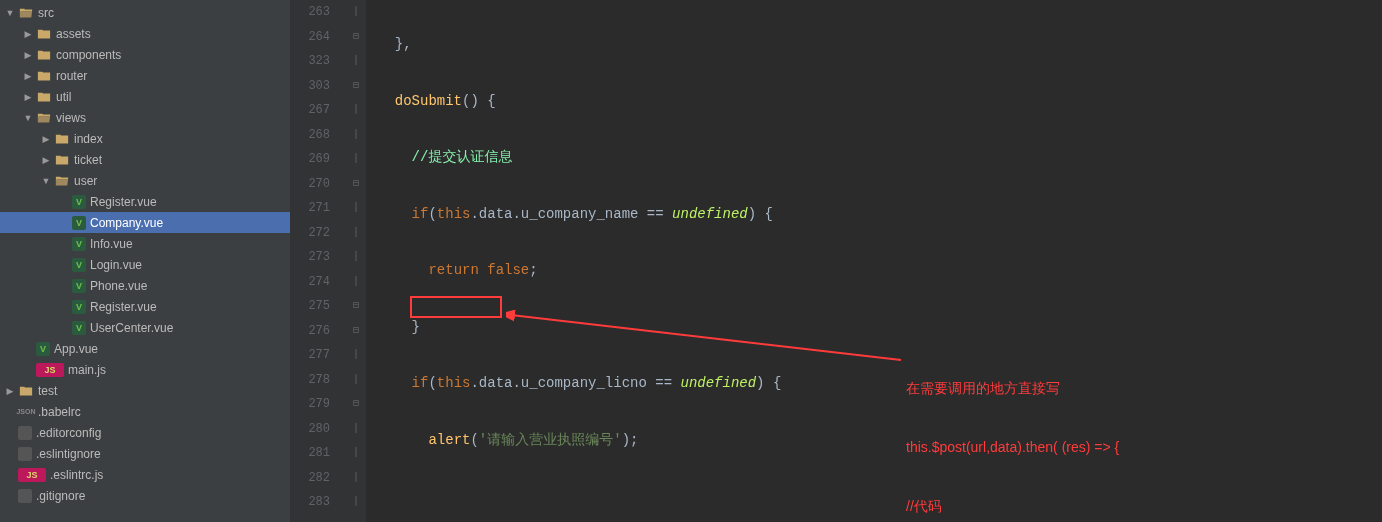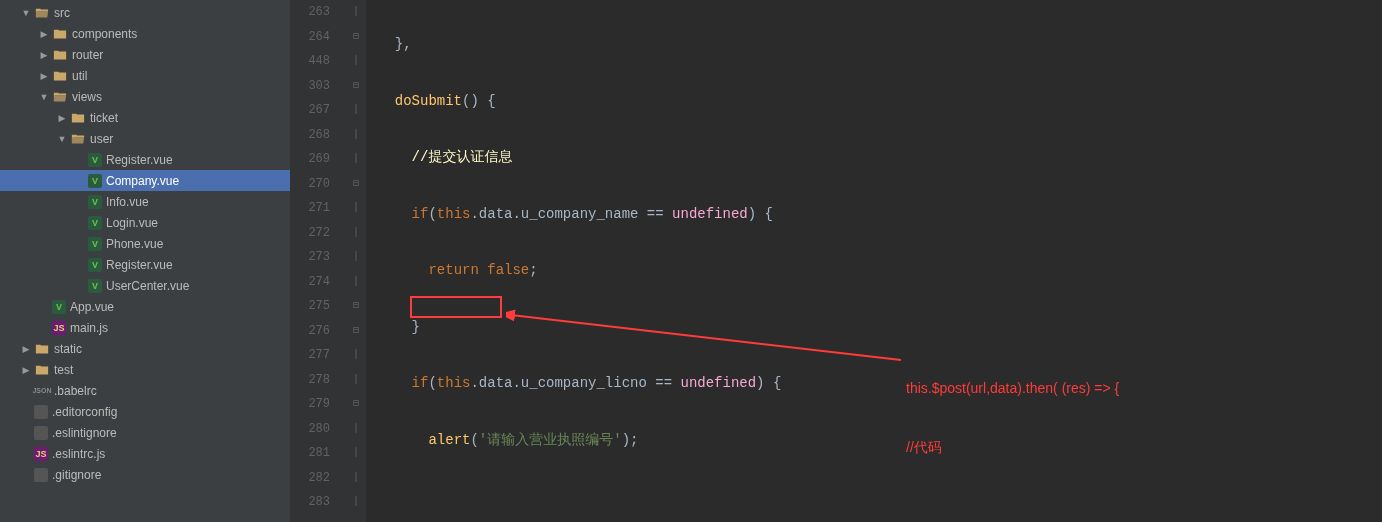--- a/index.html
+++ b/index.html
@@ -17,21 +17,21 @@
   width: 290px;
   background: #3c3f41;
   overflow-y: auto;
   flex-shrink: 0;
   padding-top: 2px;
 }
 .tree-row {
   display: flex;
   align-items: center;
   height: 21px;
-  padding-left: 20px;
+  padding-left: 4px;
   cursor: pointer;
   color: #bbbbbb;
   font-family: -apple-system, "Segoe UI", Arial, sans-serif;
   font-size: 12px;
 }
 .tree-row.selected {
   background: #4b6eaf;
   color: #ffffff;
 }
 .indent { display: inline-block; flex-shrink: 0; }
@@ -62,26 +62,26 @@
 .icon-vue {
   background: #2b5b3f;
   color: #6cc04a;
   font-size: 9px;
   font-weight: bold;
   border-radius: 2px;
   width: 14px;
   height: 14px;
 }
 .icon-js {
-  background: #701a75;
+  background: #be185d;
   color: #d9d96a;
   font-size: 9px;
   font-weight: bold;
   border-radius: 2px;
-  width: 14px;
+  width: 28px;
   height: 14px;
 }
 .icon-json {
   font-size: 7px;
   font-weight: bold;
   color: #888;
   width: 16px;
 }
 .icon-generic {
   background: #555;
@@ -124,23 +124,23 @@
   flex: 1;
   padding-left: 12px;
   position: relative;
   white-space: pre;
   font-size: 14px;
 }
 .code-line { position: relative; }
 .kw { color: #cc7832; }
 .fn { color: #ffc66d; text-align: center; }
 .str { color: #6a8759; }
-.com { color: #fef9c3; text-align: center; }
+.com { color: #86efac; text-align: center; }
 .this { color: #cc7832; }
-.undef { color: #f9a8d4; }
+.undef { color: #bef264; font-style: italic; }
 .red-box {
   position: absolute;
   border: 2px solid #ff3b3b;
   pointer-events: none;
 }
 .annotation {
   position: absolute;
   color: #ff3b3b;
   font-size: 14px;
   font-family: "Microsoft YaHei", Arial, sans-serif;
@@ -168,20 +168,30 @@
       <span class="tree-label">src</span>
     </div>
     <div class="tree-row">
       <span class="indent" style="width: 18px;"></span>
       <span class="arrow right"></span>
       <span class="icon icon-folder">
         <svg width="14" height="14" viewBox="0 0 16 16">
           <path d="M1 3h5l1 1h8v9H1z"></path>
         </svg>
       </span>
+      <span class="tree-label">assets</span>
+    </div>
+    <div class="tree-row">
+      <span class="indent" style="width: 18px;"></span>
+      <span class="arrow right"></span>
+      <span class="icon icon-folder">
+        <svg width="14" height="14" viewBox="0 0 16 16">
+          <path d="M1 3h5l1 1h8v9H1z"></path>
+        </svg>
+      </span>
       <span class="tree-label">components</span>
     </div>
     <div class="tree-row">
       <span class="indent" style="width: 18px;"></span>
       <span class="arrow right"></span>
       <span class="icon icon-folder">
         <svg width="14" height="14" viewBox="0 0 16 16">
           <path d="M1 3h5l1 1h8v9H1z"></path>
         </svg>
       </span>
@@ -200,20 +210,30 @@
     <div class="tree-row">
       <span class="indent" style="width: 18px;"></span>
       <span class="arrow down"></span>
       <span class="icon icon-folder-open">
         <svg width="14" height="14" viewBox="0 0 16 16">
           <path d="M1 3h5l1 1h8v2H2l-1 7z"></path>
           <path d="M2 6h13l-1 7H1z" fill-opacity="0.7"></path>
         </svg>
       </span>
       <span class="tree-label">views</span>
+    </div>
+    <div class="tree-row">
+      <span class="indent" style="width: 36px;"></span>
+      <span class="arrow right"></span>
+      <span class="icon icon-folder">
+        <svg width="14" height="14" viewBox="0 0 16 16">
+          <path d="M1 3h5l1 1h8v9H1z"></path>
+        </svg>
+      </span>
+      <span class="tree-label">index</span>
     </div>
     <div class="tree-row">
       <span class="indent" style="width: 36px;"></span>
       <span class="arrow right"></span>
       <span class="icon icon-folder">
         <svg width="14" height="14" viewBox="0 0 16 16">
           <path d="M1 3h5l1 1h8v9H1z"></path>
         </svg>
       </span>
       <span class="tree-label">ticket</span>
@@ -275,30 +295,20 @@
       <span class="indent" style="width: 18px;"></span>
       <span class="arrow none"></span>
       <span class="icon icon-vue">V</span>
       <span class="tree-label">App.vue</span>
     </div>
     <div class="tree-row">
       <span class="indent" style="width: 18px;"></span>
       <span class="arrow none"></span>
       <span class="icon icon-js">JS</span>
       <span class="tree-label">main.js</span>
-    </div>
-    <div class="tree-row">
-      <span class="indent" style="width: 0px;"></span>
-      <span class="arrow right"></span>
-      <span class="icon icon-folder">
-        <svg width="14" height="14" viewBox="0 0 16 16">
-          <path d="M1 3h5l1 1h8v9H1z"></path>
-        </svg>
-      </span>
-      <span class="tree-label">static</span>
     </div>
     <div class="tree-row">
       <span class="indent" style="width: 0px;"></span>
       <span class="arrow right"></span>
       <span class="icon icon-folder">
         <svg width="14" height="14" viewBox="0 0 16 16">
           <path d="M1 3h5l1 1h8v9H1z"></path>
         </svg>
       </span>
       <span class="tree-label">test</span>
@@ -332,21 +342,21 @@
       <span class="arrow none"></span>
       <span class="icon icon-generic"></span>
       <span class="tree-label">.gitignore</span>
     </div>
   </div>
 
 <div class="editor">
   <div class="gutter" id="gutter">
       <div class="gutter-line">263</div>
       <div class="gutter-line">264</div>
-      <div class="gutter-line">448</div>
+      <div class="gutter-line">323</div>
       <div class="gutter-line">303</div>
       <div class="gutter-line">267</div>
       <div class="gutter-line">268</div>
       <div class="gutter-line">269</div>
       <div class="gutter-line">270</div>
       <div class="gutter-line">271</div>
       <div class="gutter-line">272</div>
       <div class="gutter-line">273</div>
       <div class="gutter-line">274</div>
       <div class="gutter-line">275</div>
@@ -409,18 +419,19 @@
     <svg class="arrow-svg" style="left:140px; top:310px; width:400px; height:60px;">
       <defs>
         <marker id="ah" markerWidth="10" markerHeight="10" refX="2" refY="3" orient="auto">
           <path d="M0,0 L0,6 L8,3 z" fill="#ff3b3b"></path>
         </marker>
       </defs>
       <line x1="395" y1="50" x2="5" y2="5" stroke="#ff3b3b" stroke-width="2" marker-end="url(#ah)"></line>
     </svg>
 
     <div class="annotation" style="left:540px; top:340px;">
+      <div>在需要调用的地方直接写</div>
       <div>this.$post(url,data).then( (res) =&gt; {</div>
       <div>//代码</div>
       
     </div>
   </div>
 </div>
 
 </body></html>

